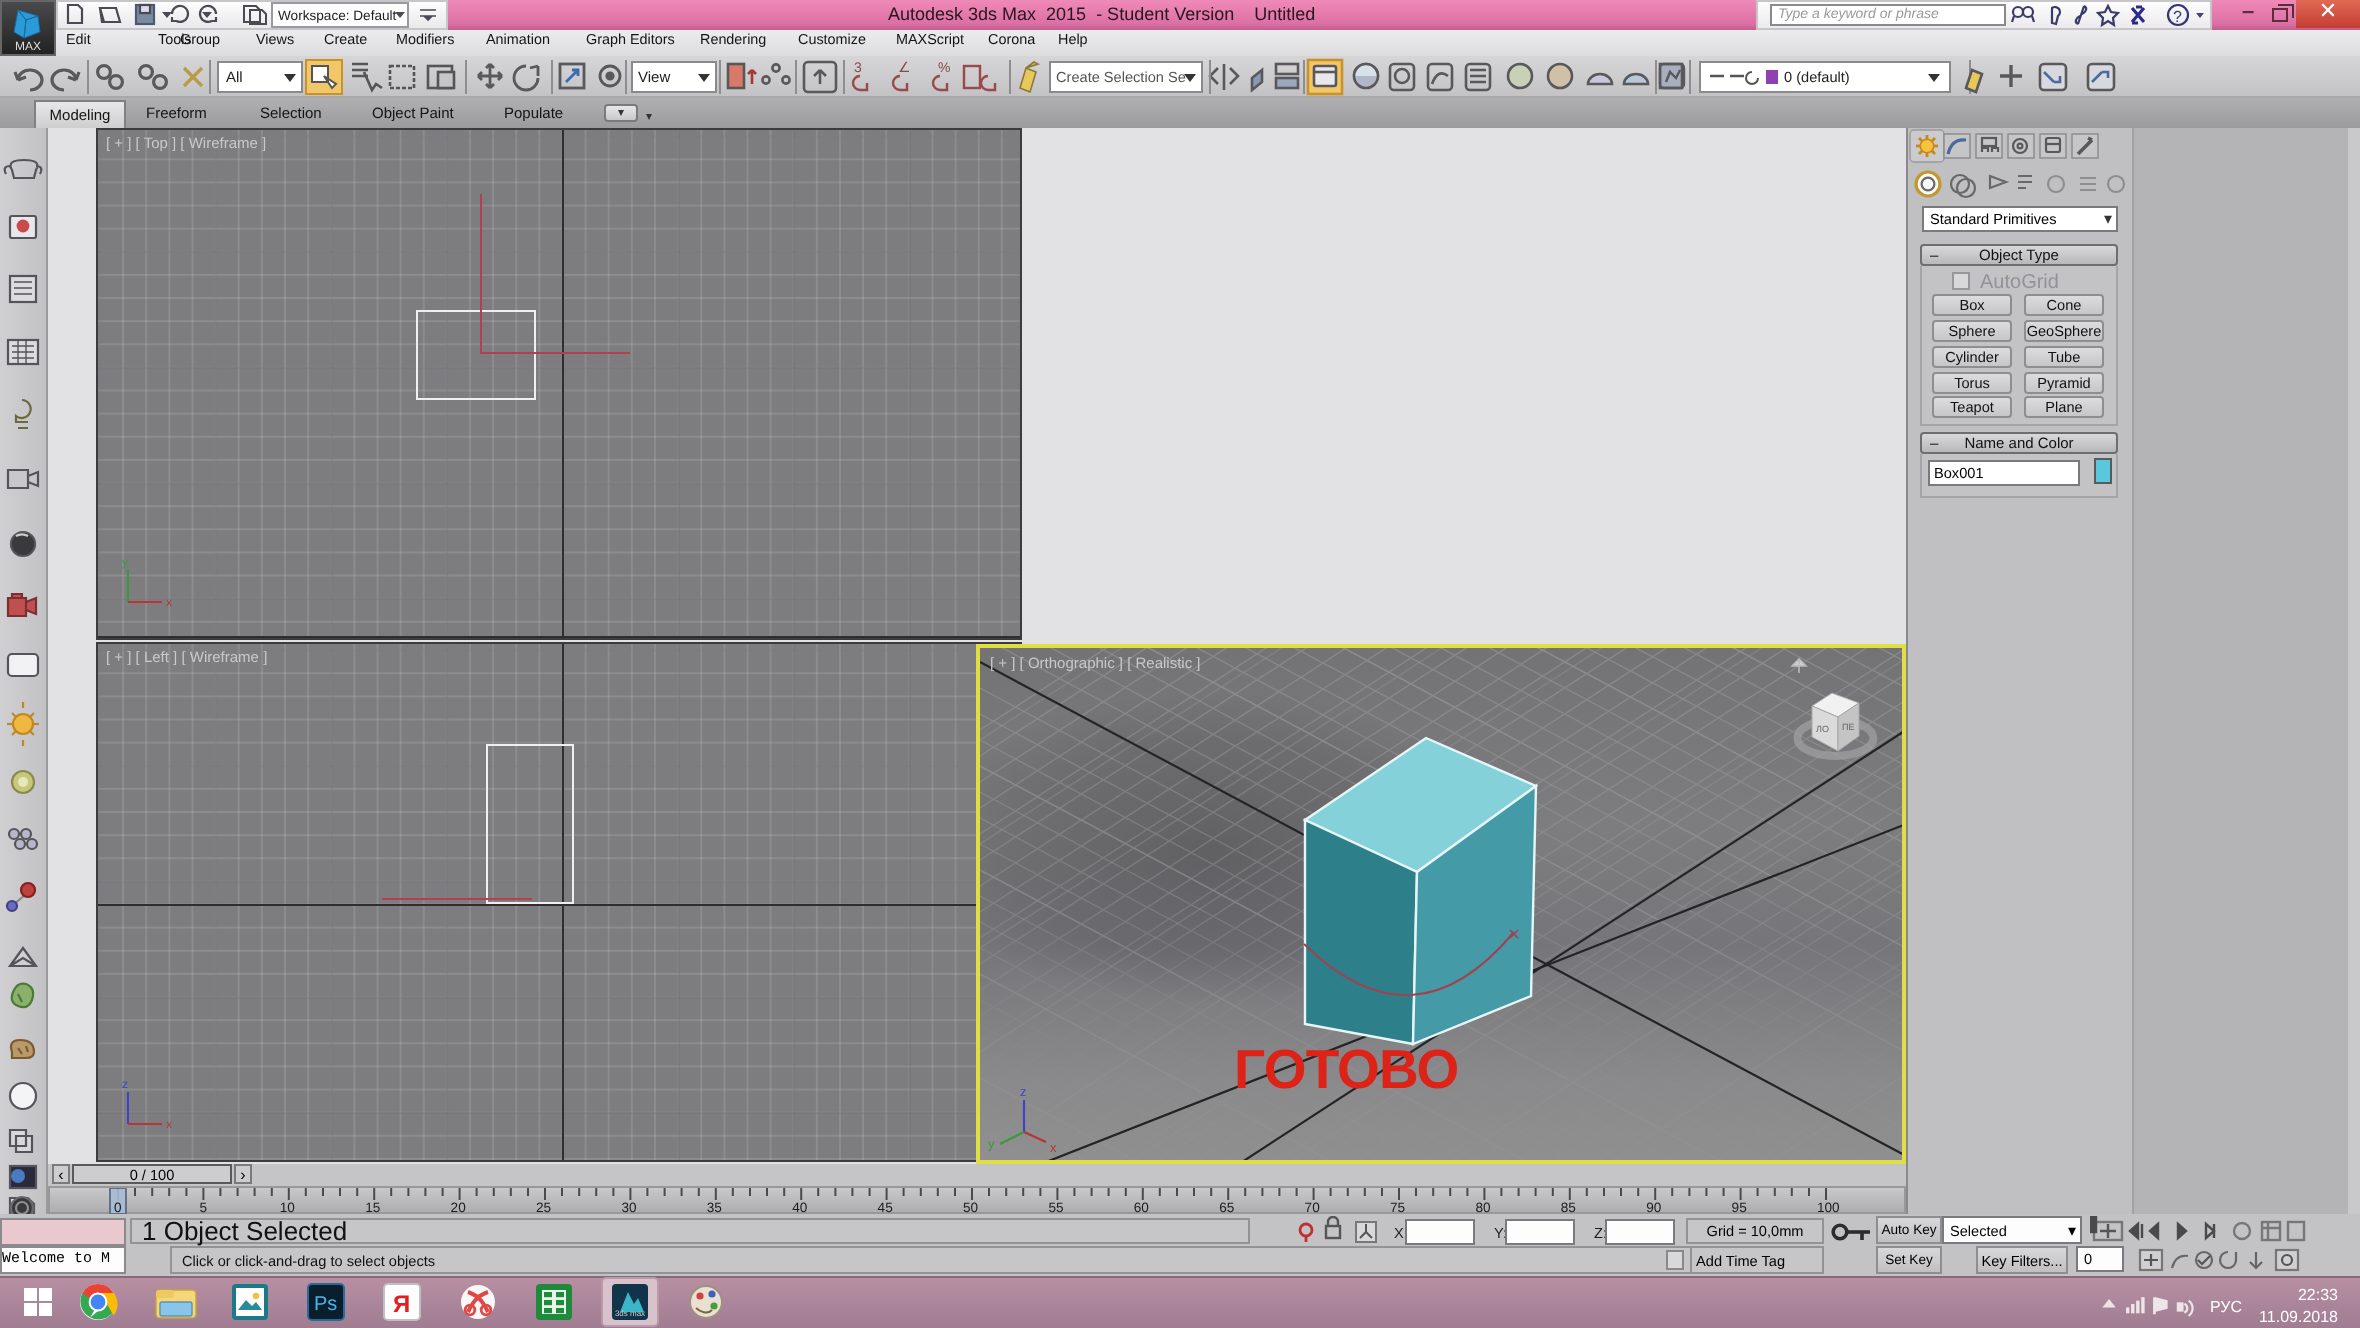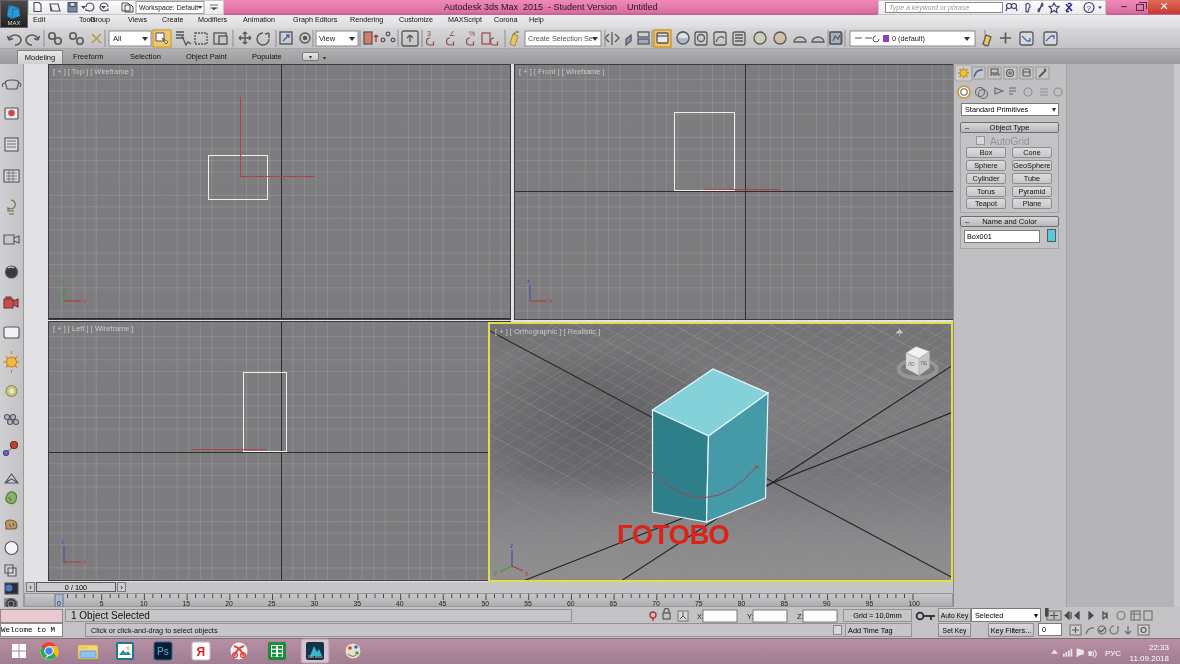--- a/index.html
+++ b/index.html
@@ -49,21 +49,21 @@
 .wrect{position:absolute;border:1px solid #efefef;}
 .redl{position:absolute;background:#b6404a;}
 
 #cmdpanel{left:953px;top:64px;width:113px;height:546px;background:#c0bfc1;border-left:1px solid #8a898b;}
 #rightblank{left:1066px;top:64px;width:114px;height:546px;background:#b4b3b5;border-left:1px solid #a2a1a3;}
 .rollhdr{position:absolute;left:7px;width:99px;height:11px;background:linear-gradient(#d8d7d9,#b8b7b9);border:1px solid #6e6d6f;border-radius:2px;font-size:7.5px;text-align:center;line-height:10px;color:#111;}
 .pbtn{position:absolute;width:40px;height:11px;background:linear-gradient(#dcdbdd,#c6c5c7);border:1px solid #8e8d8f;border-radius:2px;font-size:7.3px;text-align:center;line-height:10px;color:#111;}
 
 #timeslider{left:24px;top:582px;width:929px;height:11px;background:#c5c4c6;}
 #ruler{left:24px;top:593px;width:929px;height:14px;background:linear-gradient(#c8c7c9,#aeadaf);border:1px solid #98979a;font-size:8px;color:#222;}
-#statusrow1{left:65px;top:609px;width:507px;height:13px;background:#c6c5c7;border:1px solid #939295;font-size:10px;color:#111;line-height:12px;padding-left:5px;}
+#statusrow1{left:65px;top:609px;width:560px;height:13px;background:#c6c5c7;border:1px solid #939295;font-size:13px;color:#111;line-height:12px;padding-left:5px;}
 #statusrow2{left:65px;top:623px;width:765px;height:14px;background:#c6c5c7;border:1px solid #939295;font-size:7.3px;color:#111;line-height:13px;padding-left:5px;margin-left:20px;}
 #minilisten1{left:0;top:609px;width:63px;height:14px;background:#e9c9cf;border:1px solid #8a8a8c;}
 #minilisten2{left:0;top:623px;width:63px;height:14px;background:#fdfdfd;border:1px solid #8a8a8c;font-family:"Liberation Mono",monospace;font-size:7.5px;line-height:13px;}
 
 #taskbar{left:0;top:638px;width:1180px;height:26px;background:linear-gradient(#b78fa2,#a07d92);border-top:1px solid #8a6a78;}
 #tray{right:4px;top:640px;width:260px;font-size:9px;color:#fff;}
 </style>
 </head>
 <body>
 <div id="stage">
@@ -316,33 +316,20 @@
         <line x1="7" y1="26" x2="24" y2="26" stroke="#b83535" stroke-width="1"></line>
         <text x="4" y="8" font-size="6" fill="#3a9a3a">y</text>
         <text x="26" y="28" font-size="6" fill="#b83535">x</text>
       </svg>
     <div class="vplabel">[ + ] [ Top ] [ Wireframe ]</div>
     <div class="axisv" style="left:232px;top:0;height:254px;"></div>
     <div class="axish" style="left:0;top:253px;width:461px;"></div>
     <div class="wrect" style="left:159px;top:90px;width:60px;height:45px;"></div>
     <div class="redl" style="left:191px;top:32px;width:1px;height:80px;"></div>
     <div class="redl" style="left:191px;top:111px;width:75px;height:1px;"></div>
-  </div>
-  <div class="abs vp gridvp" id="vp-tr">
-      <svg class="tripod" width="40" height="30" viewBox="0 0 40 30">
-        <line x1="7" y1="26" x2="7" y2="10" stroke="#4242c8" stroke-width="1"></line>
-        <line x1="7" y1="26" x2="24" y2="26" stroke="#b83535" stroke-width="1"></line>
-        <text x="4" y="8" font-size="6" fill="#4242c8">z</text>
-        <text x="26" y="28" font-size="6" fill="#b83535">x</text>
-      </svg>
-    <div class="vplabel">[ + ] [ Front ] [ Wireframe ]</div>
-    <div class="axisv" style="left:230px;top:0;height:254px;"></div>
-    <div class="axish" style="left:0;top:126px;width:461px;"></div>
-    <div class="wrect" style="left:159px;top:47px;width:61px;height:79px;"></div>
-    <div class="redl" style="left:190px;top:124px;width:76px;height:1px;"></div>
   </div>
   <div class="abs vp gridvp" id="vp-bl">
       <svg class="tripod" width="40" height="30" viewBox="0 0 40 30">
         <line x1="7" y1="26" x2="7" y2="10" stroke="#4242c8" stroke-width="1"></line>
         <line x1="7" y1="26" x2="24" y2="26" stroke="#b83535" stroke-width="1"></line>
         <text x="4" y="8" font-size="6" fill="#4242c8">z</text>
         <text x="26" y="28" font-size="6" fill="#b83535">x</text>
       </svg>
     <div class="vplabel">[ + ] [ Left ] [ Wireframe ]</div>
     <div class="axisv" style="left:232px;top:0;height:258px;"></div>

